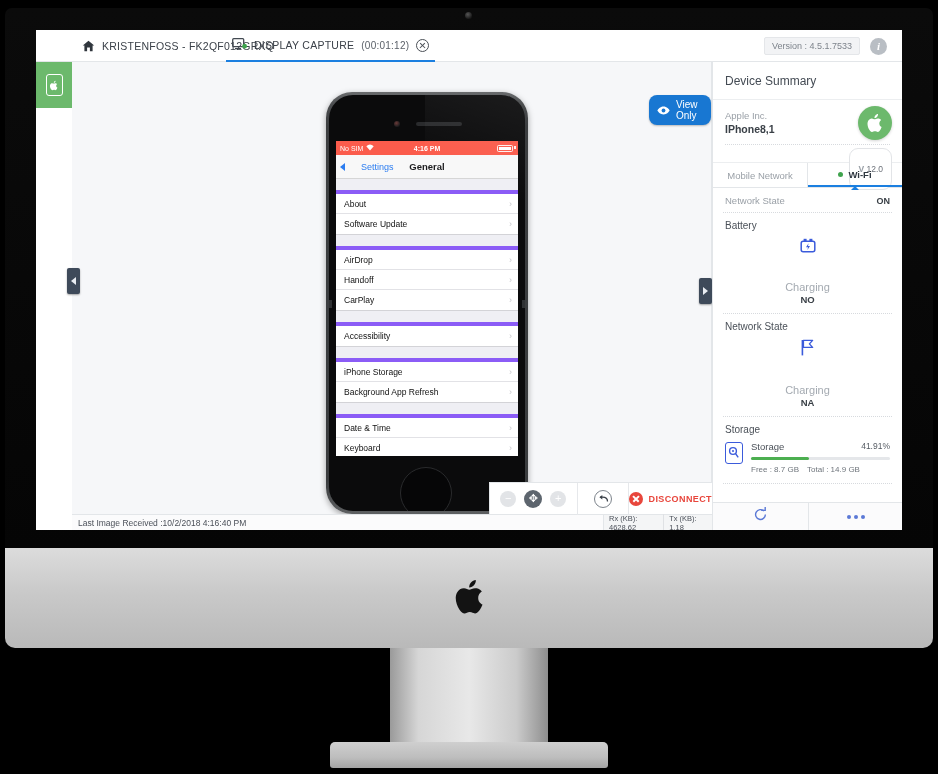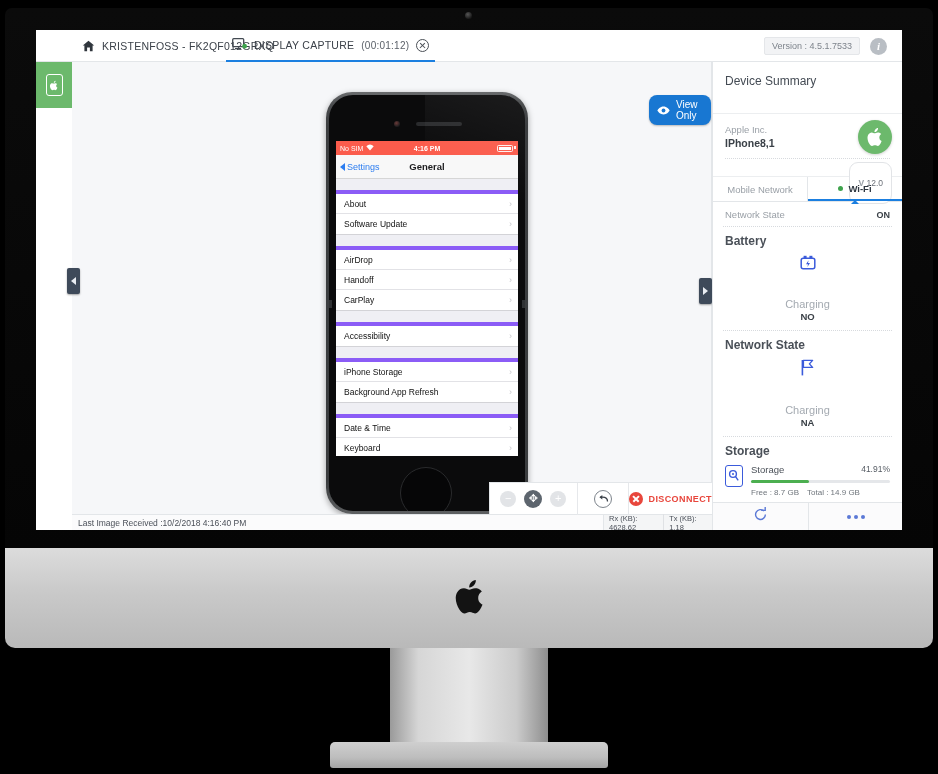--- a/index.html
+++ b/index.html
@@ -202,21 +202,21 @@
     position:absolute; right:5px; top:3.5px; width:16px; height:7px;
     border:1px solid rgba(255,255,255,.9); border-radius:1.5px;
   }
   .batt-glyph::after{ content:""; position:absolute; left:1px; top:1px; width:12px; height:3px; background:#fff; }
   .batt-tip { position:absolute; right:2.5px; top:5px; width:1.5px;height:3px;background:rgba(255,255,255,.9); }
 
   #ios-nav {
     height: 24px; background:#f8f8f8; border-bottom:1px solid #d6d6d6;
     display:flex; align-items:center; position:relative;
   }
-  #ios-back { position:absolute; left:4px; display:flex; align-items:center; color:#2c7df0; font-size:9px; gap:2px; }
+  #ios-back { position:absolute; left:4px; display:flex; align-items:center; color:#2c7df0; font-size:9px; gap:16px; }
   .chev-back { width:0;height:0;border-top:4px solid transparent;border-bottom:4px solid transparent;border-right:5px solid #2c7df0; }
   #ios-title { position:absolute; left:0; right:0; text-align:center; font-size:9.5px; font-weight:bold; color:#1c1c1e; }
 
   #ios-list { background:#efeff4; height: 277px; overflow:hidden; }
   .ios-gap { height: 11px; }
   .ios-group { background:#fff; border-top:4px solid #8b5cf6; border-bottom:1px solid #d3d3d7; }
   .ios-row {
     height: 20px; display:flex; align-items:center; justify-content:space-between;
     padding: 0 6px 0 8px; font-size: 8.5px; color:#111;
     border-bottom: 1px solid #e2e2e6;
@@ -250,21 +250,21 @@
     display:flex; align-items:center; font-size:7.5px; color:#4b5059;
   }
   #netstats .rx { padding:0 5px; border-right:1px solid #dfe1e4; }
   #netstats .tx { padding:0 5px; }
 
   
   #panel {
     position: absolute; left: 676px; top: 32px; width: 190px; height: 468px;
     background: #fff; border-left:1px solid #e3e6e9;
   }
-  #panel-title { padding: 12px 12px 25px; font-size:12px; color:#444b54; border-bottom:1px solid #eceef0; }
+  #panel-title { padding: 12px 12px 11px; font-size:12px; color:#444b54; border-bottom:1px solid #eceef0; }
   #panel-device { padding: 10px 12px 6px; position:relative; height: 62px; }
   .dev-vendor { font-size:9.5px; color:#9aa0a7; }
   .dev-model  { font-size:10.5px; color:#3a4047; font-weight:bold; margin-top:2px; }
   #apple-badge {
     position:absolute; right:10px; top:6px; width:34px;height:34px;border-radius:50%;
     background:#6cb96c; display:flex; align-items:center; justify-content:center;
     box-shadow:0 1px 3px rgba(0,0,0,.18);
   }
   #dev-dots { position:absolute; left:12px; right:12px; top:44px; border-top:1px dotted #d7dade; }
   #ver-pill {
@@ -284,21 +284,21 @@
   }
   .green-dot { width:5px;height:5px;border-radius:50%;background:#3fa34d; }
   .ptab-sep { width:1px; background:#e3e6e9; }
 
   .kv-row { display:flex; align-items:center; justify-content:space-between;
             padding: 7px 12px 6px; font-size:9.5px; }
   .kv-key { color:#9aa0a7; }
   .kv-val { color:#3a4047; font-weight:bold; font-size:9px;margin-left:16px; }
   .dotted { margin: 0 10px; border-top:1px dotted #d7dade; }
 
-  .sec-title { padding: 7px 12px 2px; font-size:12px; color:#4a5058; font-weight:bold; }
+  .sec-title { padding: 7px 12px 2px; font-size:10px; color:#4a5058; font-weight:normal; }
   .metric { text-align:center; padding: 5px 0 8px; }
   .metric .mlabel { font-size:11px; color:#a4aab1; margin-top:24px; }
   .metric .mvalue { font-size:9.5px; color:#3a4047; font-weight:bold; margin-top:1px; }
 
   #storage-block { padding: 4px 12px 0; display:flex; gap:8px; align-items:flex-start; }
   #storage-icon { width:18px;height:22px;border:1.5px solid #3b5bdb;border-radius:3px;position:relative;flex:none;margin-top:1px; }
   #storage-right { flex:1; }
   .stor-head { display:flex; justify-content:space-between; font-size:9.5px; }
   .stor-head .sname { color:#4a5058; }
   .stor-head .spct  { color:#555b63; font-size:8.5px; }

